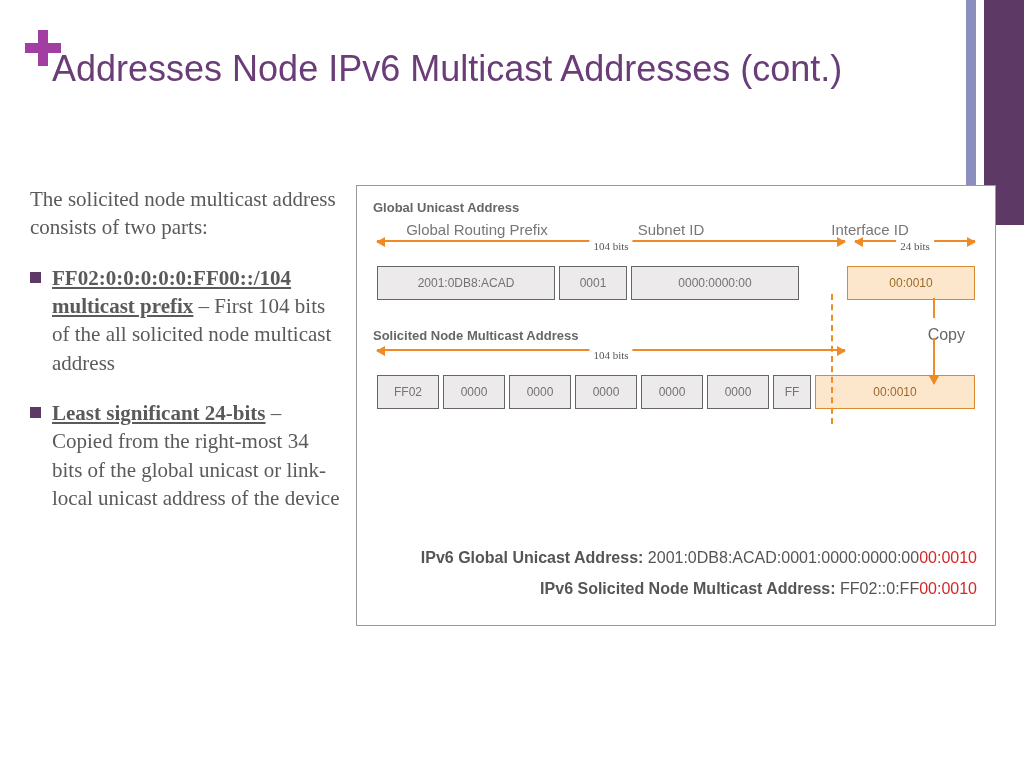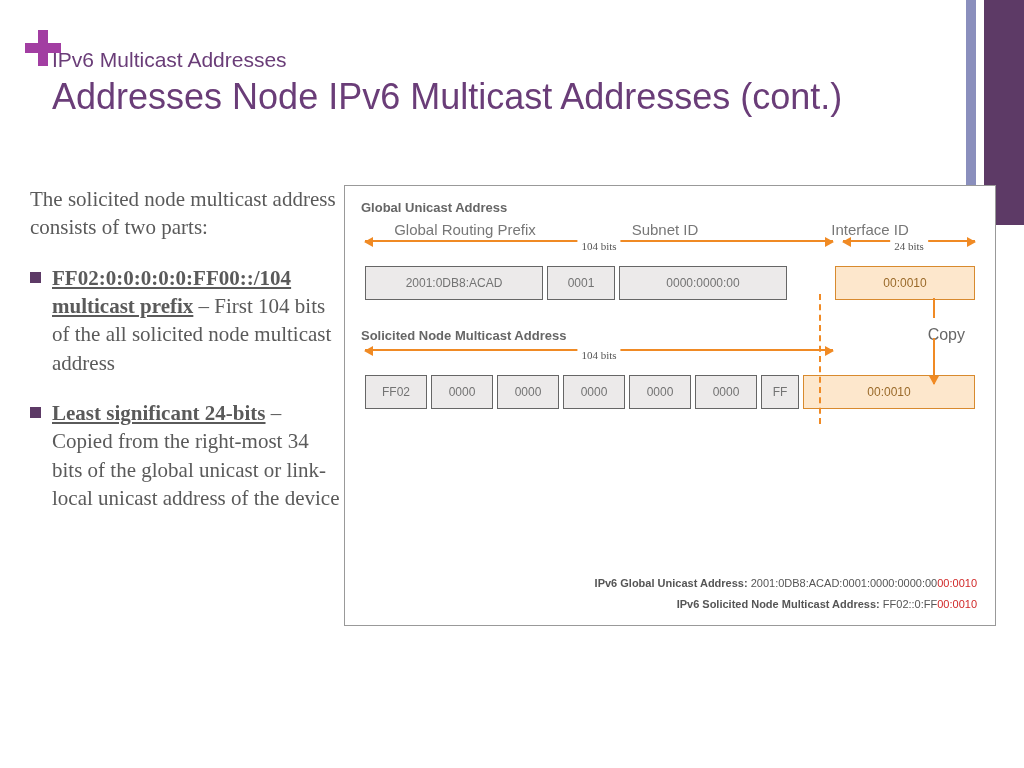--- a/index.html
+++ b/index.html
@@ -54,21 +54,21 @@
     font-size: 36px;
     font-weight: 400;
   }
 
   .body-area {
     position: absolute;
     top: 185px;
     left: 30px;
     right: 28px;
     display: flex;
-    gap: 4px;
+    gap: 16px;
   }
   .text-col {
     width: 310px;
     color: #5a5a5a;
     font-size: 21px;
     line-height: 1.35;
   }
   .intro { margin-bottom: 22px; }
   .bullets { list-style: none; }
   .bullets li {
@@ -200,42 +200,41 @@
   .dash-line {
     position: absolute;
     left: 474px;
     top: 108px;
     height: 130px;
     border-left: 2px dashed #f08a24;
   }
 
   .footer-lines {
     position: absolute;
-    bottom: 10px;
+    bottom: 21px;
     right: 18px;
     text-align: right;
-    font-size: 11px;
+    font-size: 16px;
     line-height: 1.9;
     color: #555;
   }
   .footer-lines b { font-weight: 700; }
   .redpart { color: #d02828; }
 </style>
 </head>
 <body>
 
 <div class="accent-bars">
   <div class="bar-light"></div>
   <div class="bar-dark"></div>
 </div>
 
 <div class="plus-icon"></div>
 
 <div class="header">
-  <div class="pre-title">IPv6 Multicast Addresses</div>
   <div class="main-title">Addresses Node IPv6 Multicast Addresses (cont.)</div>
 </div>
 
 <div class="body-area">
   <div class="text-col">
     <div class="intro">The solicited node multicast address consists of two parts:</div>
     <ul class="bullets">
       <li>
         <b>FF02:0:0:0:0:0:FF00::/104 multicast prefix</b><span> – First 104 bits of the all solicited node multicast address</span>
       </li>

